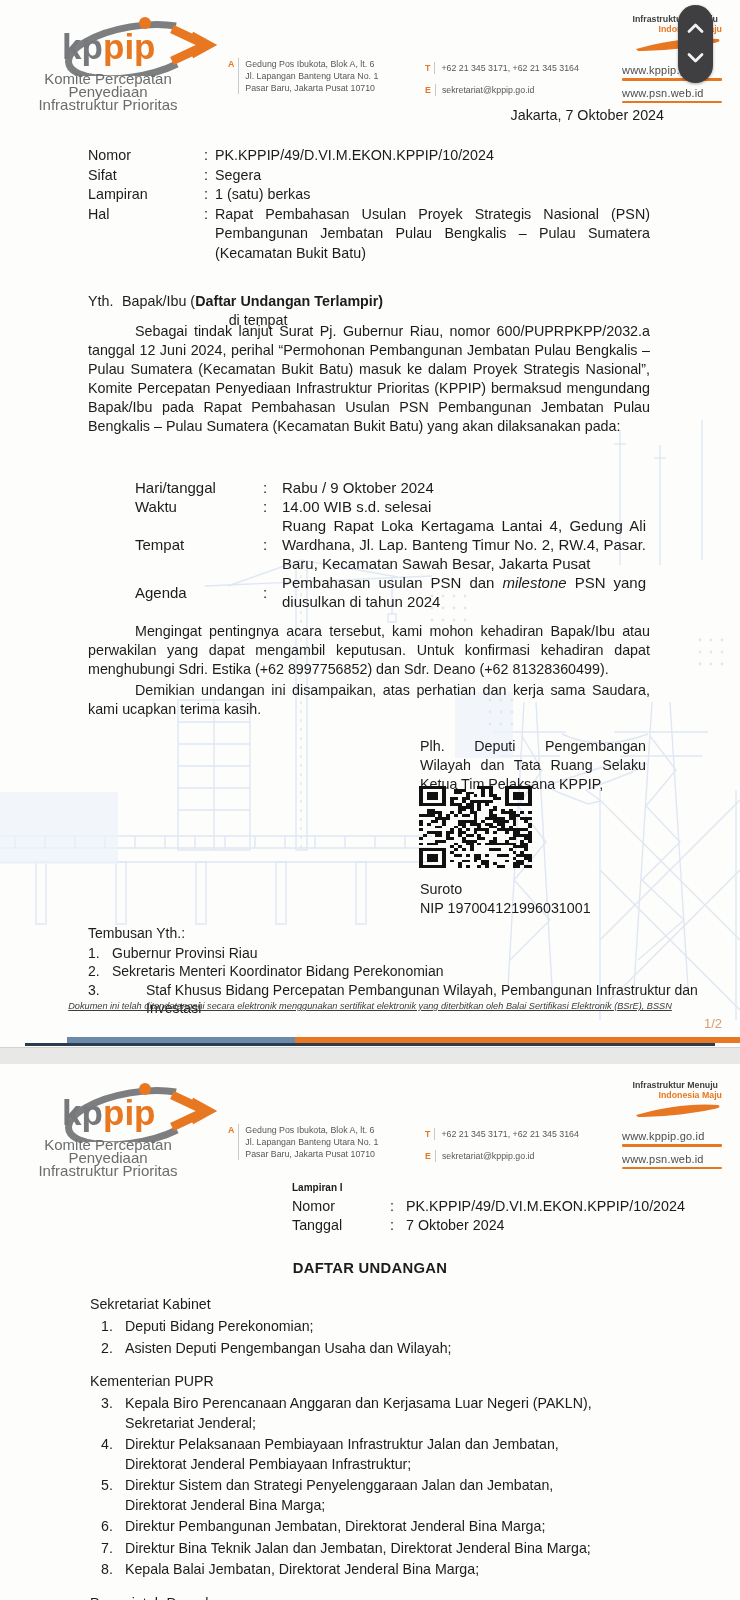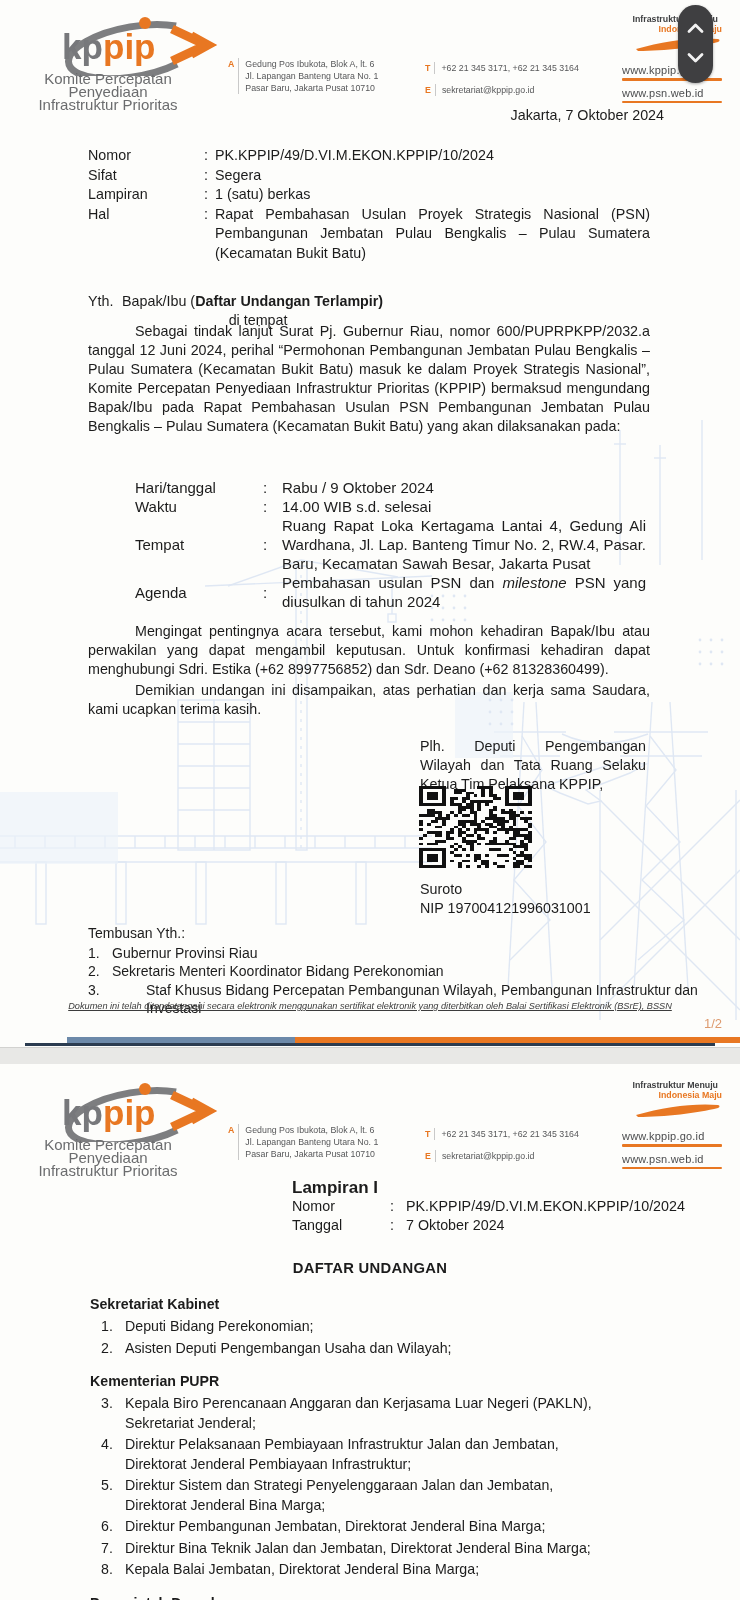--- a/index.html
+++ b/index.html
@@ -57,21 +57,21 @@
   .bar{position:absolute;height:6px;top:1037px;}
   .navline{position:absolute;top:1043px;left:25px;width:690px;height:2.5px;background:#2b3c50;}
   .pgind{position:absolute;top:1016px;right:18px;font-size:13px;color:#dd9a6e;}
 
   
   .lamp-row{display:flex;font-size:14.3px;line-height:18.5px;}
   .lamp-row .ll{width:98px;flex:none;}
   .lamp-row .lc{width:16px;flex:none;}
   .list-title{width:740px;text-align:center;font-weight:bold;font-size:14.8px;letter-spacing:.3px;}
   .inv{width:586px;font-size:14.2px;}
-  .inv-heading{font-weight:bold;line-height:19px;margin-bottom:3px;}
+  .inv-heading{font-weight:normal;line-height:19px;margin-bottom:3px;}
   .inv-item{display:flex;line-height:19.5px;margin-bottom:2px;}
   .inv-item .inv-num{width:24px;flex:none;padding-left:11px;box-sizing:content-box;}
   .inv-item .inv-text{width:528px;}
   .inv-gap{height:12px;}
 
   
   #scrollpill{position:absolute;left:678px;top:5px;width:35px;height:78px;border-radius:18px;
     background:#3f3f41;z-index:10;box-shadow:0 1px 3px rgba(0,0,0,.35);}
   #scrollpill .chev{position:absolute;left:8px;}
   #chev-up{top:17px;} #chev-down{top:47px;}
@@ -680,21 +680,21 @@
           <path d="M0 12 C28 4 58 0 82 2 C84 2.5 84 4 82 5 C62 10 28 14 2 14 Z" fill="#E87722"></path>
         </svg>
         <div class="site">www.kppip.go.id</div>
         <div class="site-rule"></div>
         <div class="site">www.psn.web.id</div>
         <div class="site-rule"></div>
       </div>
     </div>
 
     <div class="abs" style="top:114px;left:292px;">
-      <div class="b" style="font-size:17px;line-height:19px;">Lampiran I</div>
+      <div class="b" style="font-size:10px;line-height:19px;">Lampiran I</div>
       <div class="lamp-row">
         <span class="ll">Nomor</span>
         <span class="lc">:</span>
         <span>PK.KPPIP/49/D.VI.M.EKON.KPPIP/10/2024</span>
       </div>
       <div class="lamp-row">
         <span class="ll">Tanggal</span>
         <span class="lc">:</span>
         <span>7 Oktober 2024</span>
       </div>

